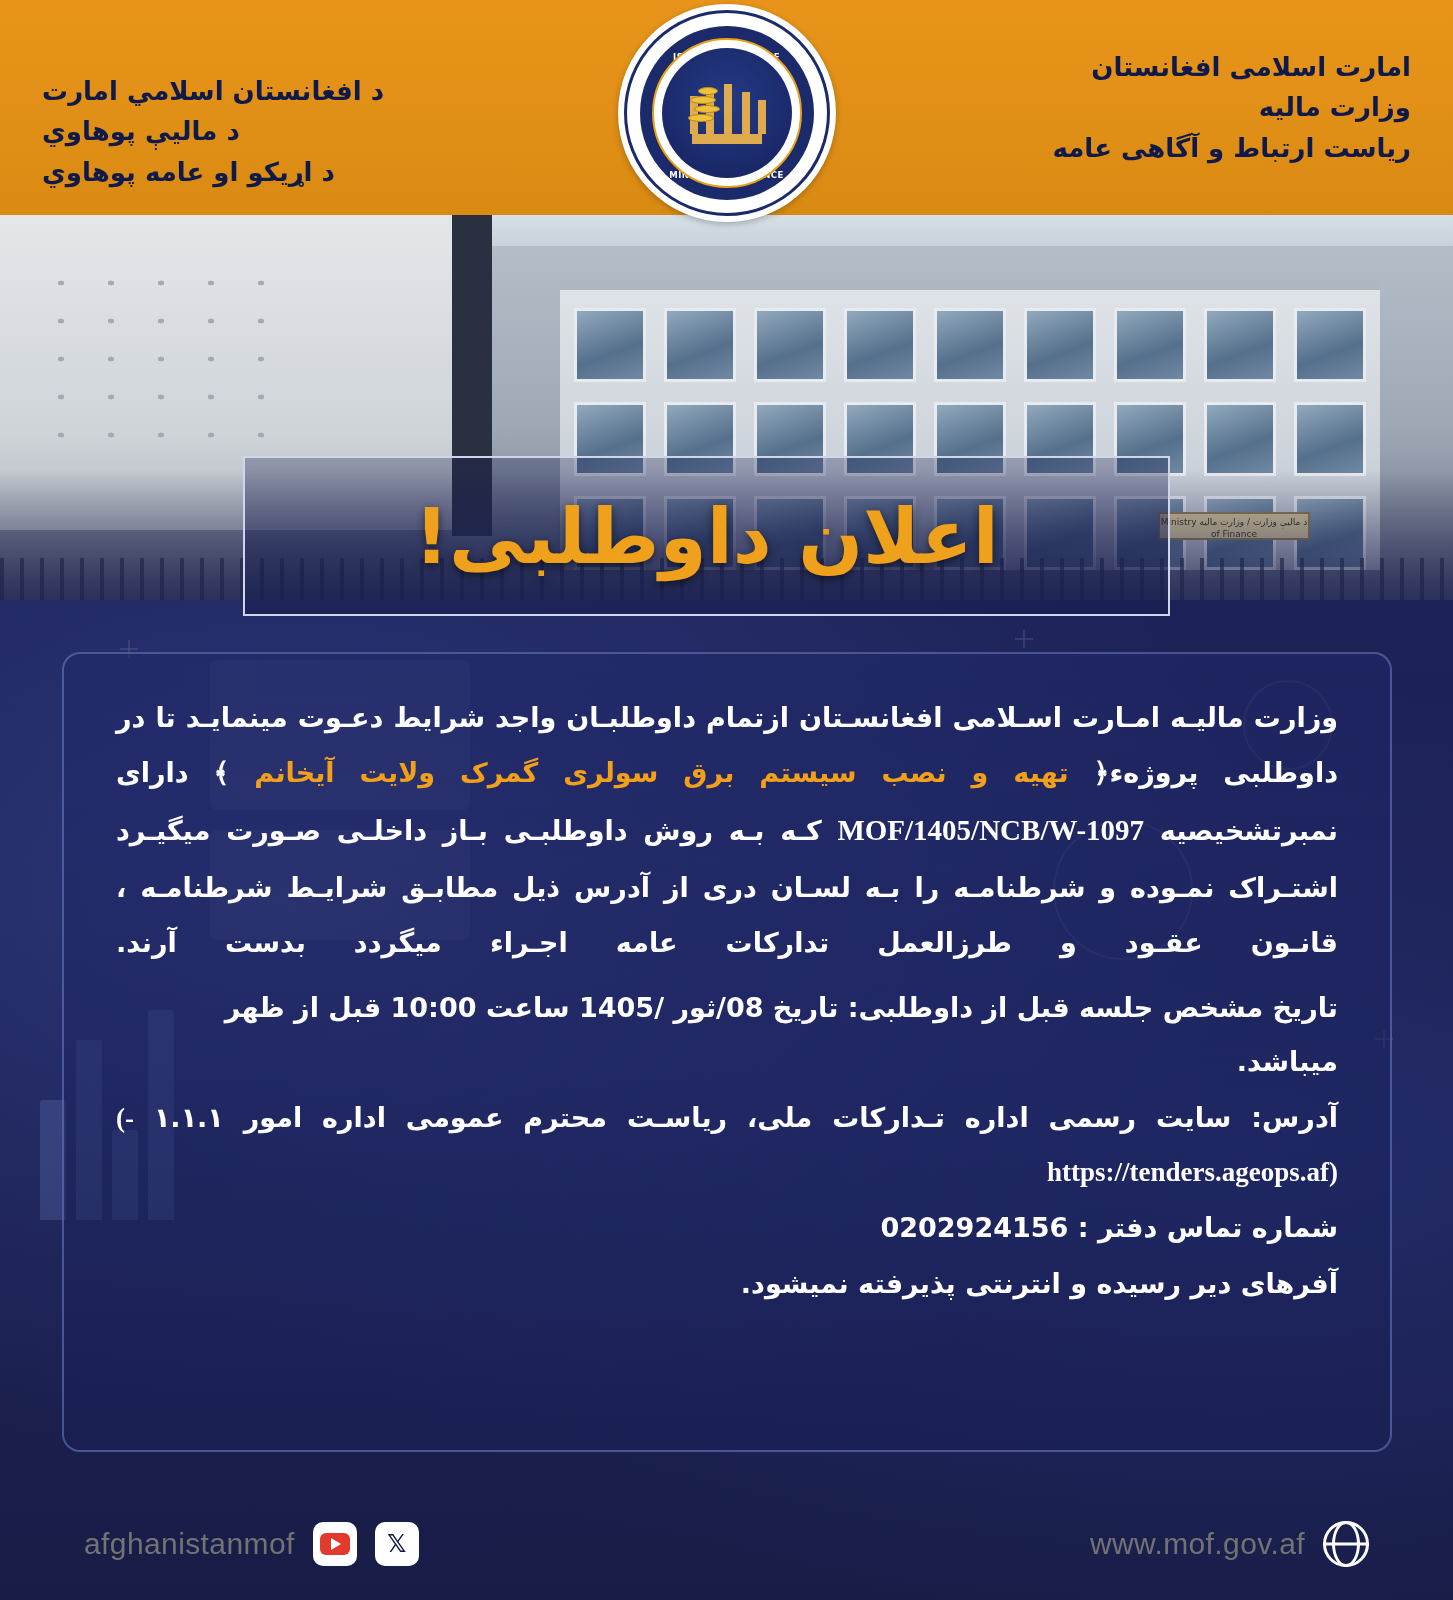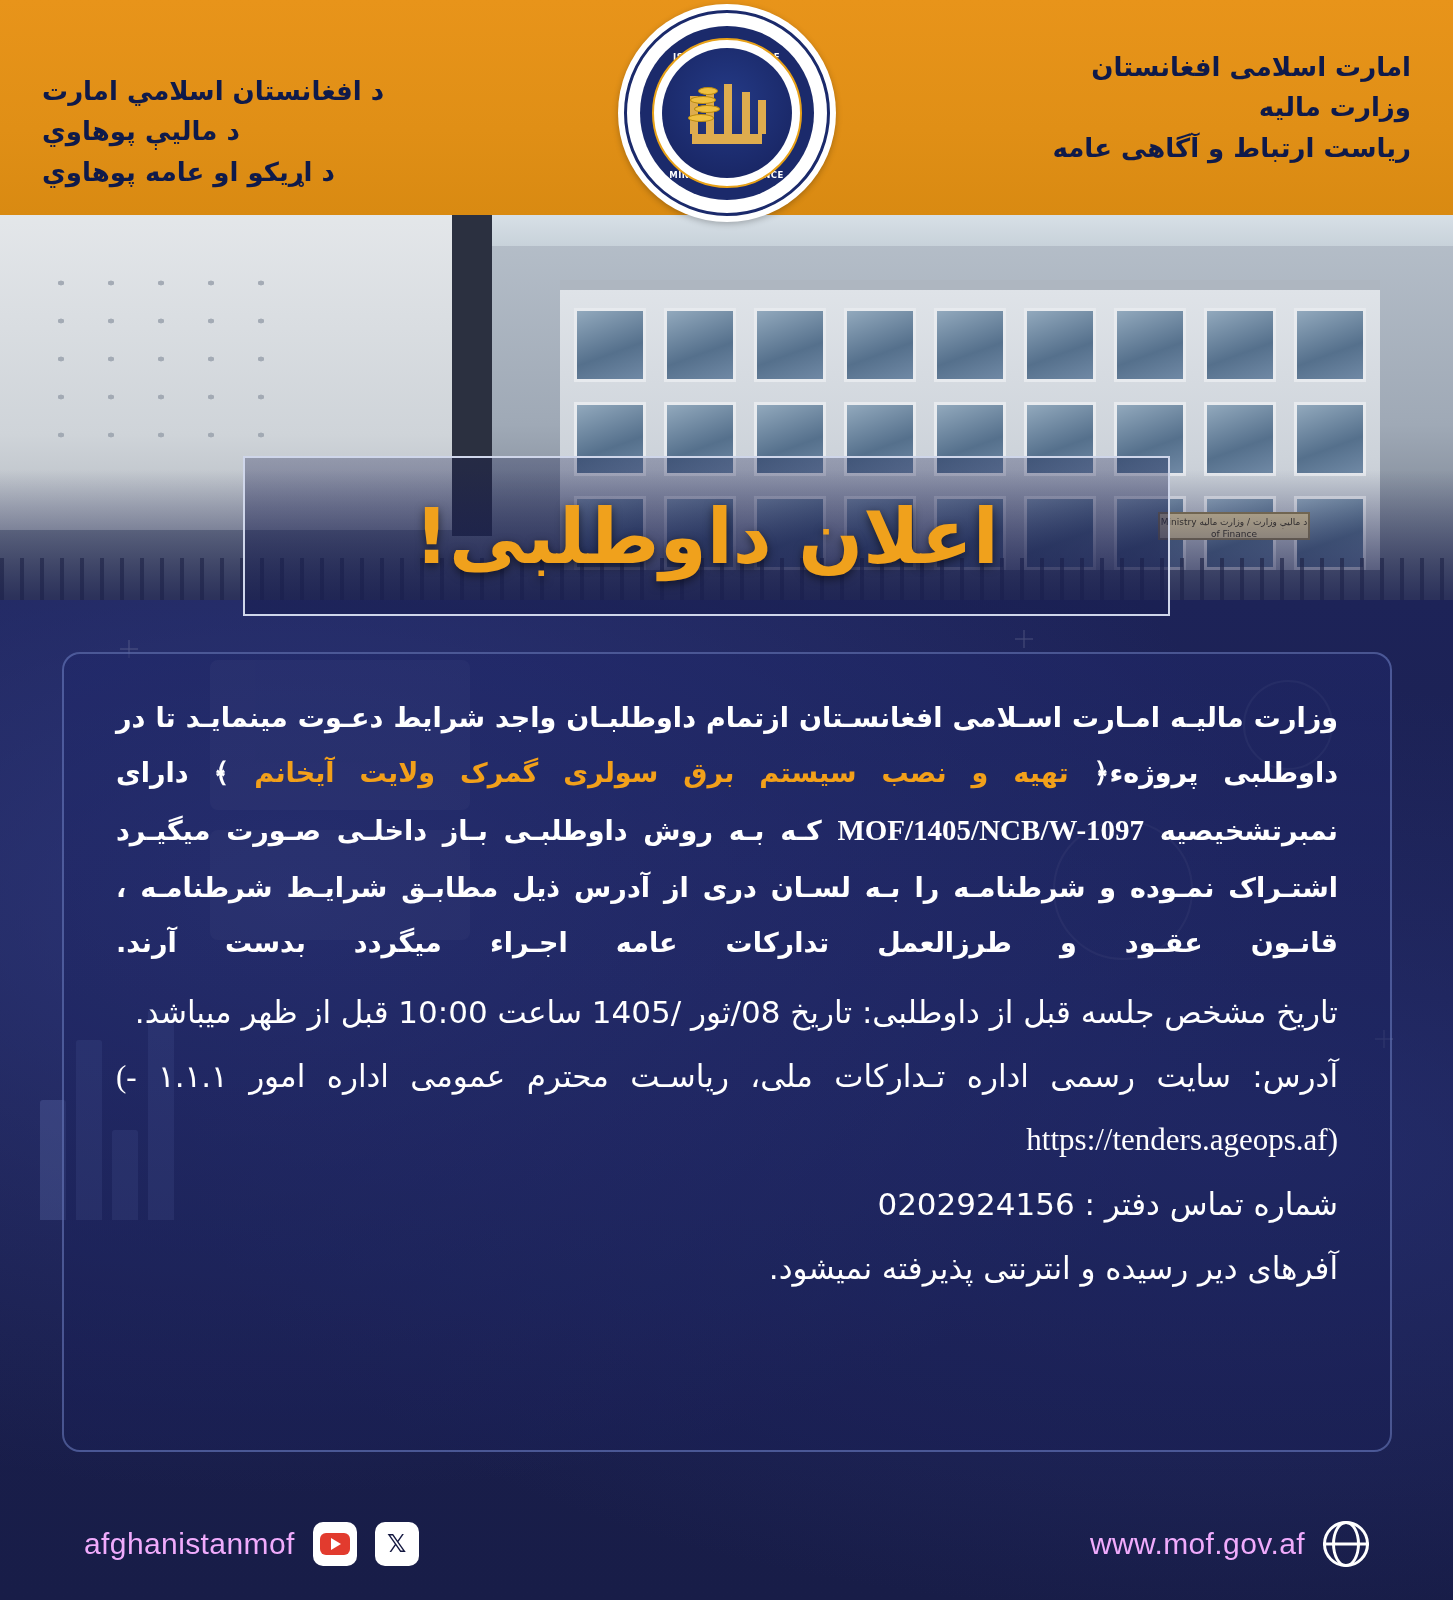--- a/index.html
+++ b/index.html
@@ -285,22 +285,22 @@
     line-height: 2.05;
     text-align: justify;
     text-align-last: justify;
     direction: rtl;
   }
   .para .hl { color: #f2a01a; }
   .para .ref { font-family: "Liberation Serif", "DejaVu Serif", serif; font-size: 29px; }
   .lines {
     margin-top: 10px;
     color: #ffffff;
-    font-weight: normal;
-    font-size: 31px;
+    font-weight: bold;
+    font-size: 27px;
     line-height: 2.0;
     direction: rtl;
     text-align: right;
   }
   .lines .ln { margin-bottom: 2px; }
   .lines .ltr { font-family: "Liberation Serif","DejaVu Serif",serif; direction: ltr; unicode-bidi: isolate; }
   .addr {
     text-align: justify;
     text-align-last: justify;
   }
@@ -311,21 +311,21 @@
     left: 0; bottom: 0;
     width: 1453px; height: 112px;
     display: flex; align-items: center; justify-content: space-between;
     padding: 0 84px;
     z-index: 6;
   }
   .foot-left, .foot-right {
     display: flex; align-items: center; gap: 18px;
   }
   .foot-text {
-    color: #f0abfc;
+    color: #737373;
     font-size: 30px;
     font-family: "Liberation Sans", sans-serif;
     letter-spacing: .4px;
   }
   .globe {
     width: 46px; height: 46px; border-radius: 50%;
     border: 3px solid #ffffff;
     position: relative;
   }
   .globe::before {

